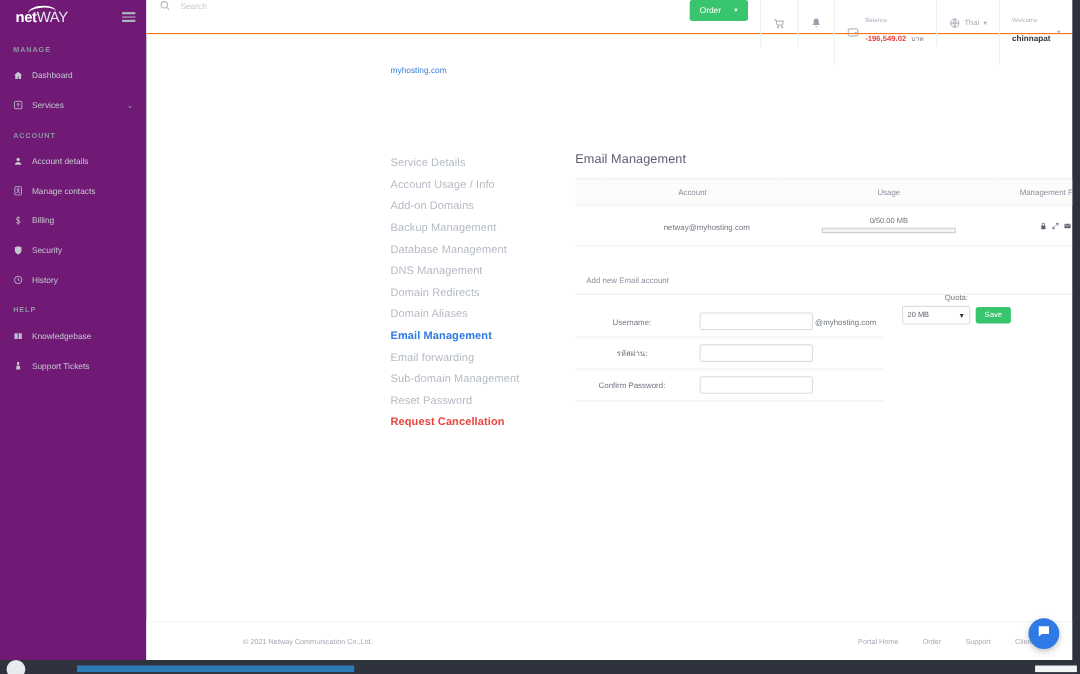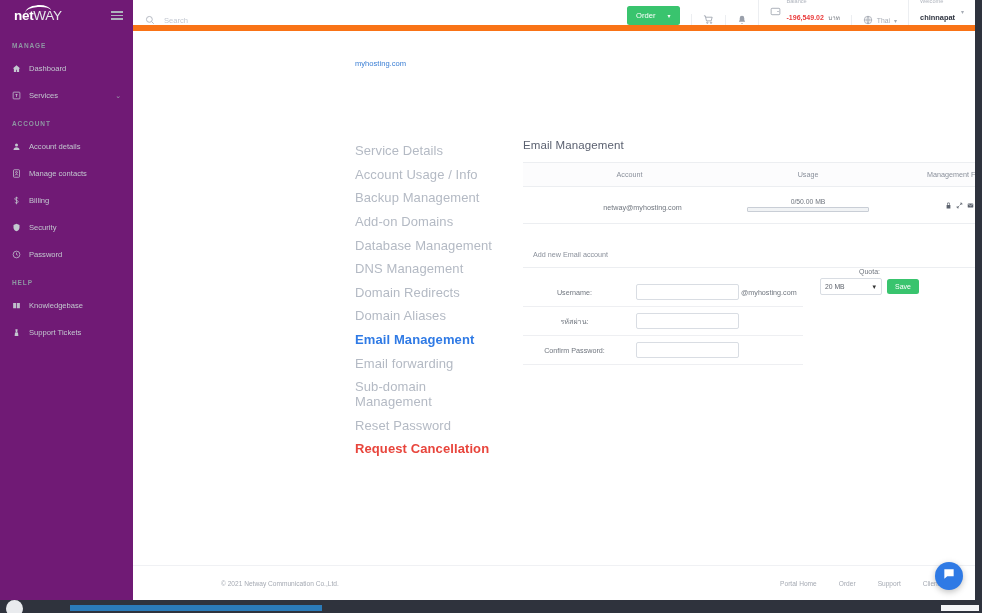--- a/index.html
+++ b/index.html
@@ -43,34 +43,34 @@
   .nav-ico svg { display: block; }
   .nav-label { flex: 1; }
   .nav-caret { margin-right: 12px; font-size: 7px; color: #9ba2ad; }
 
   
   .page {
     position: absolute; left: 133px; top: 0; width: 842px; height: 600px;
     background: #ffffff; overflow: hidden;
   }
   .topbar {
-    height: 31px; display: flex; align-items: flex-end;
-    border-bottom: 6px solid #f97316; background: #fff;
+    height: 31px; display: flex; align-items: flex-start;
+    border-bottom: 1px solid #f97316; background: #fff;
   }
   .search-wrap { flex: 1; display: flex; align-items: center; padding-left: 12px; gap: 9px; }
   .search-ico { color: #b5bac3; display: flex; }
   .search-input {
     border: none; outline: none; font-size: 7.6px; color: #555;
     font-family: inherit; background: transparent; width: 230px;
   }
   .search-input::placeholder { color: #c3c8d1; }
 
   .tb-cell {
     display: flex; align-items: center; justify-content: center;
-    border-left: 1px solid #eceef1; padding: 0 11px; cursor: pointer;
+    border-left: 1px solid #eceef1; padding: 16px 11px; cursor: pointer;
   }
   .order-cell { border-left: none; padding: 0 11px; }
   .order-btn {
     background: #39c46e; color: #fff; font-size: 7.6px; border: none; border-radius: 2.5px;
     height: 19px; padding: 0 9px; display: flex; align-items: center; gap: 12px;
     font-family: inherit; cursor: pointer;
   }
   .order-btn .cv { font-size: 6px; opacity: .95; }
   .tb-ico { color: #9aa0ab; display: flex; }
   .bal-cell { gap: 6px; }
@@ -96,21 +96,21 @@
     letter-spacing: .6px; padding: 2.5px 4.5px; border-radius: 2px; text-transform: uppercase;
   }
   .plan-domain {
     margin-top: 7px; font-size: 7.6px; color: #3b7fd4; cursor: pointer; text-decoration: none;
     display: inline-block;
   }
 
   
   .submenu { position: absolute; left: 222px; top: 108px; width: 150px; }
   .sub-item {
-    font-size: 13px; color: #b4bac4; padding: 4.3px 0; cursor: pointer; letter-spacing: .1px;
+    font-size: 10px; color: #b4bac4; padding: 4.3px 0; cursor: pointer; letter-spacing: .1px;
   }
   .sub-item.active { color: #2f7ae5; font-weight: 700; }
   .sub-item.danger { color: #e8453c; font-weight: 700; }
 
   
   .panel { position: absolute; left: 390px; top: 108px; width: 498px; }
   .panel-title { font-size: 11.5px; color: #5b6170; margin-bottom: 11px; letter-spacing: .1px; }
 
   table.mail { width: 100%; border-collapse: collapse; }
   table.mail th {
@@ -277,21 +277,21 @@
       </span>
       <span class="nav-label">Security</span>
     </div>
     <div class="nav-item">
       <span class="nav-ico">
         <svg width="9" height="9" viewBox="0 0 24 24" fill="none" stroke="currentColor" stroke-width="2">
             <circle cx="12" cy="12" r="9"></circle>
             <path d="M12 7v5l3.5 2"></path>
           </svg>
       </span>
-      <span class="nav-label">Password</span>
+      <span class="nav-label">History</span>
     </div>
 
     <div class="nav-section">HELP</div>
     <div class="nav-item">
       <span class="nav-ico">
         <svg width="9" height="9" viewBox="0 0 24 24" fill="currentColor">
             <path d="M3 5h8v14H3zM13 5h8v14h-8z" opacity=".95"></path>
           </svg>
       </span>
       <span class="nav-label">Knowledgebase</span>
@@ -381,22 +381,22 @@
 
     <div class="content">
 
       <div class="plan-head">
         <a class="plan-domain">myhosting.com</a>
       </div>
 
       <div class="submenu">
         <div class="sub-item">Service Details</div>
         <div class="sub-item">Account Usage / Info</div>
+        <div class="sub-item">Add-on Domains</div>
         <div class="sub-item">Backup Management</div>
-        <div class="sub-item">Add-on Domains</div>
         <div class="sub-item">Database Management</div>
         <div class="sub-item">DNS Management</div>
         <div class="sub-item">Domain Redirects</div>
         <div class="sub-item">Domain Aliases</div>
         <div class="sub-item active">Email Management</div>
         <div class="sub-item">Email forwarding</div>
         <div class="sub-item">Sub-domain Management</div>
         <div class="sub-item">Reset Password</div>
         <div class="sub-item danger">Request Cancellation</div>
       </div>

